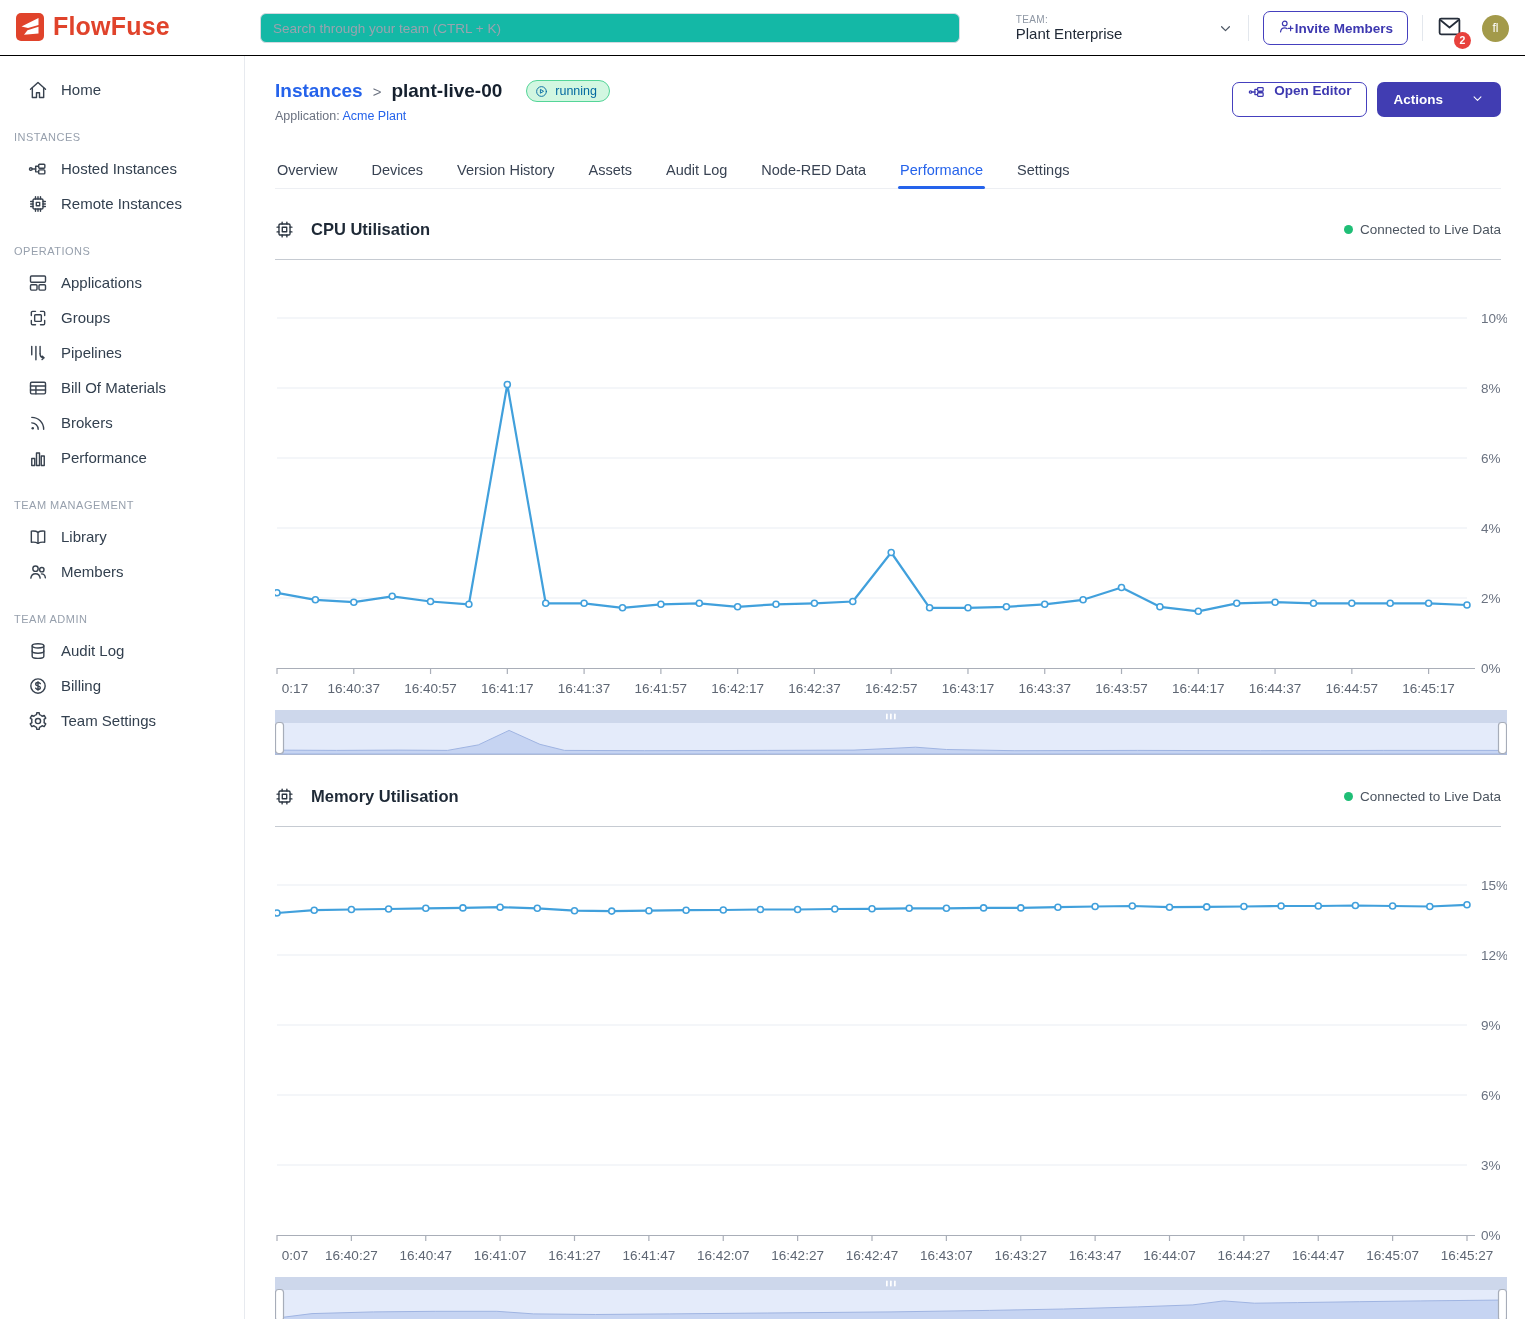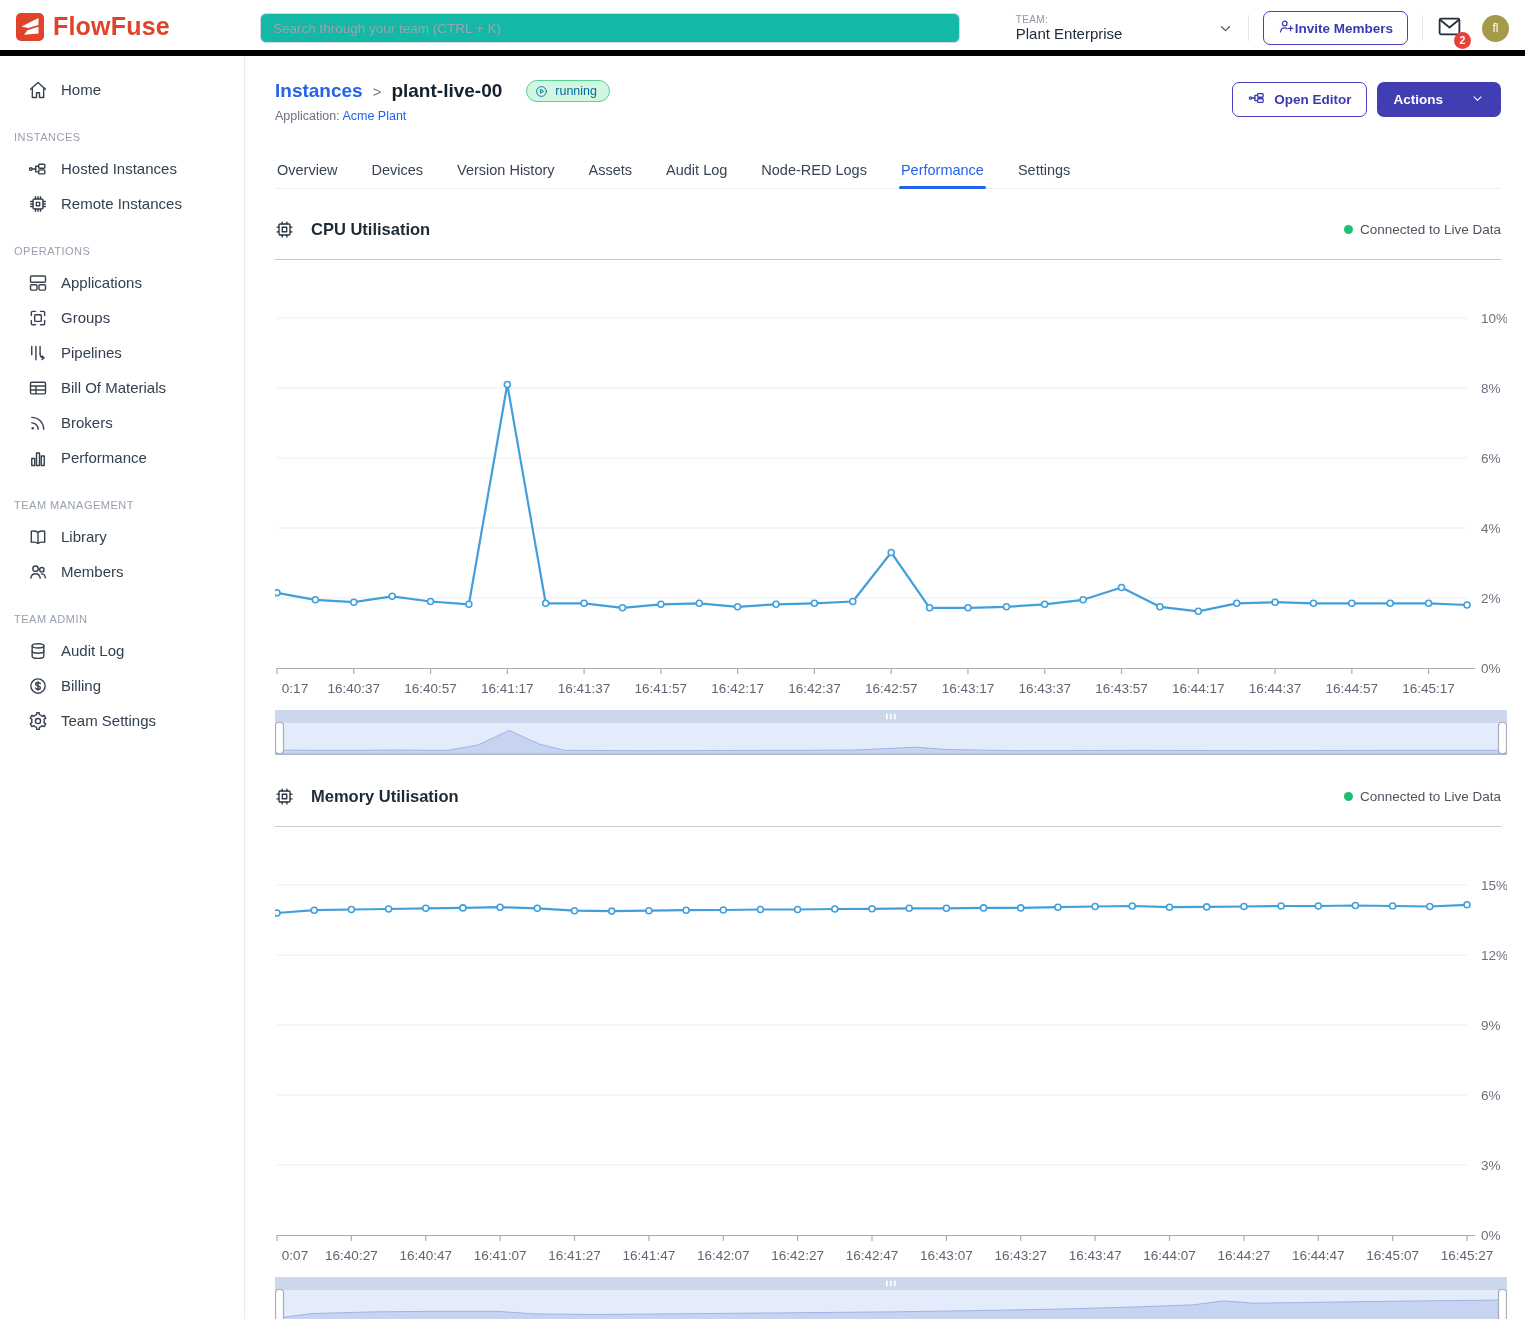--- a/index.html
+++ b/index.html
@@ -1,19 +1,19 @@
 <!DOCTYPE html>
 <html><head>
 <meta charset="utf-8">
 <style>
   *{box-sizing:border-box}
   body{margin:0;width:1525px;height:1319px;font-family:"Liberation Sans",sans-serif;background:#fff;color:#1F2937;position:relative;overflow:hidden}
 
   
-  header{position:absolute;top:0;left:0;width:100%;height:56px;background:#fff;border-bottom:6px solid #000000;z-index:5}
+  header{position:absolute;top:0;left:0;width:100%;height:56px;background:#fff;border-bottom:1px solid #000000;z-index:5}
   .logo{position:absolute;left:16px;top:12px;display:flex;align-items:center;gap:9px;cursor:pointer}
   .logo-word{font-size:25px;font-weight:700;color:#E0432B;letter-spacing:.2px}
   .search{position:absolute;left:260px;top:13px;width:700px;height:30px;border:1px solid #D4D9E0;border-radius:6px;padding:0 12px;font-size:13.5px;color:#374151;outline:none;font-family:inherit;background:#14b8a6}
   .search::placeholder{color:#9AA3AF}
   .hdr-right{position:absolute;right:16px;top:0;height:56px;display:flex;align-items:center;gap:14px}
   .team-sel{display:flex;align-items:center;justify-content:space-between;width:218px;cursor:pointer}
   .team-label{display:block;font-size:10px;color:#8D96A3;letter-spacing:.4px}
   .team-name{display:block;font-size:15px;color:#222B38;font-weight:500}
   .chev{width:17px;height:17px;color:#4B5563;display:flex}
   .chev svg{width:100%;height:100%}
@@ -38,21 +38,21 @@
   .crumbs{display:flex;align-items:center;gap:10px;font-size:19px}
   .crumb-root{color:#2563EB;font-weight:700;text-decoration:none;cursor:pointer}
   .crumb-sep{color:#6B7280;font-size:15px}
   .iname{color:#15202E;font-weight:700}
   .badge-running{margin-left:14px;display:flex;align-items:center;gap:7px;background:#D2F7E1;border:1px solid #54D598;color:#0369a1;font-size:12.5px;border-radius:13px;padding:3px 12px 3px 8px}
   .badge-running .icon{display:flex}
   .badge-running svg{width:13px;height:13px}
   .app-line{margin-top:7px;font-size:12.5px;color:#6B7280}
   .app-line a{color:#2563EB;text-decoration:none;cursor:pointer}
   .head-actions{position:absolute;right:0;top:26px;display:flex;gap:10px}
-  .btn-outline{display:flex;align-items:center;gap:8px;height:35px;padding:0 15px;background:#fff;border:1.5px solid #4540BE;border-radius:7px;color:#3D38B0;font-weight:700;font-size:13.5px;cursor:pointer;font-family:inherit}
+  .btn-outline{display:flex;gap:8px;height:35px;padding:0 15px;background:#fff;border:1.5px solid #4540BE;border-radius:7px;color:#3D38B0;font-weight:700;font-size:13.5px;cursor:pointer;font-family:inherit}
   .btn-outline .icon svg{width:18px;height:18px}
   .btn-solid{display:flex;align-items:center;gap:27px;height:35px;padding:0 16px;background:#413DB2;border:none;border-radius:7px;color:#fff;font-weight:700;font-size:13.5px;cursor:pointer;font-family:inherit}
   .btn-solid .icon svg{width:15px;height:15px}
   .tabs{display:flex;gap:30px;margin-top:33px;border-bottom:1px solid #EDEFF3}
   .tab{padding:6px 2px 10px;font-size:14.5px;color:#394353;cursor:pointer;position:relative}
   .tab.active{color:#2563EB}
   .tab.active::after{content:"";position:absolute;left:0;right:0;bottom:-1px;height:3px;background:#2563EB;border-radius:2px}
 
   .chart-section{margin-top:14px}
   .sec-head{display:flex;align-items:center;justify-content:space-between;padding:9px 0 12px;border-bottom:1px solid #C6CBD2}
@@ -292,21 +292,21 @@
               <path d="m6.5 9.5 5.5 5.5 5.5-5.5"></path>
             </svg></span>
       </button>
     </div>
     <div class="tabs" id="tabs">
         <div class="tab">Overview</div>
         <div class="tab">Devices</div>
         <div class="tab">Version History</div>
         <div class="tab">Assets</div>
         <div class="tab">Audit Log</div>
-        <div class="tab">Node-RED Logs</div>
+        <div class="tab">Node-RED Data</div>
         <div class="tab active">Performance</div>
         <div class="tab">Settings</div>
       </div>
   </div>
 
   <section class="chart-section">
     <div class="sec-head">
       <div class="sec-title">
         <span class="icon">
             <svg viewBox="0 0 24 24" fill="none" stroke="currentColor" stroke-width="1.7" stroke-linecap="round" stroke-linejoin="round">

